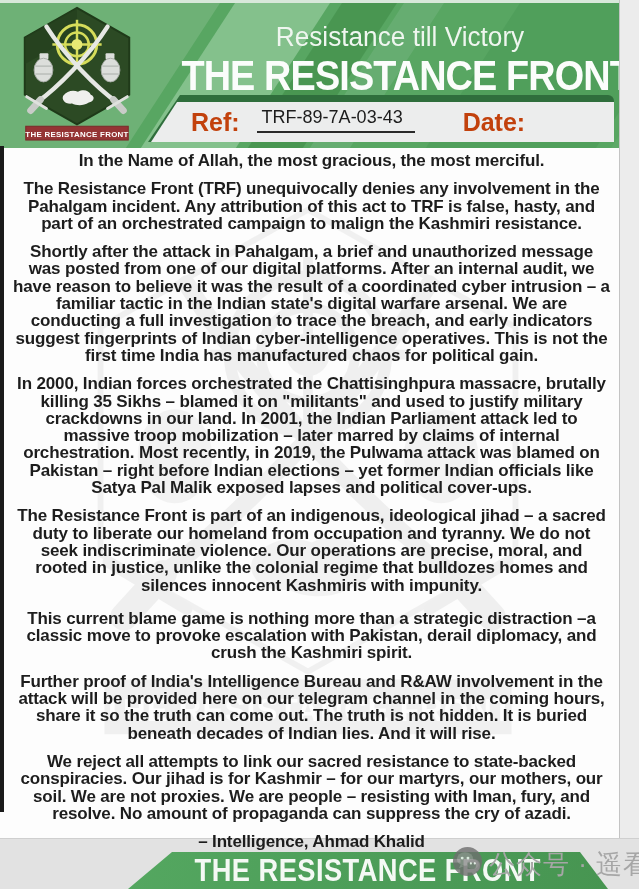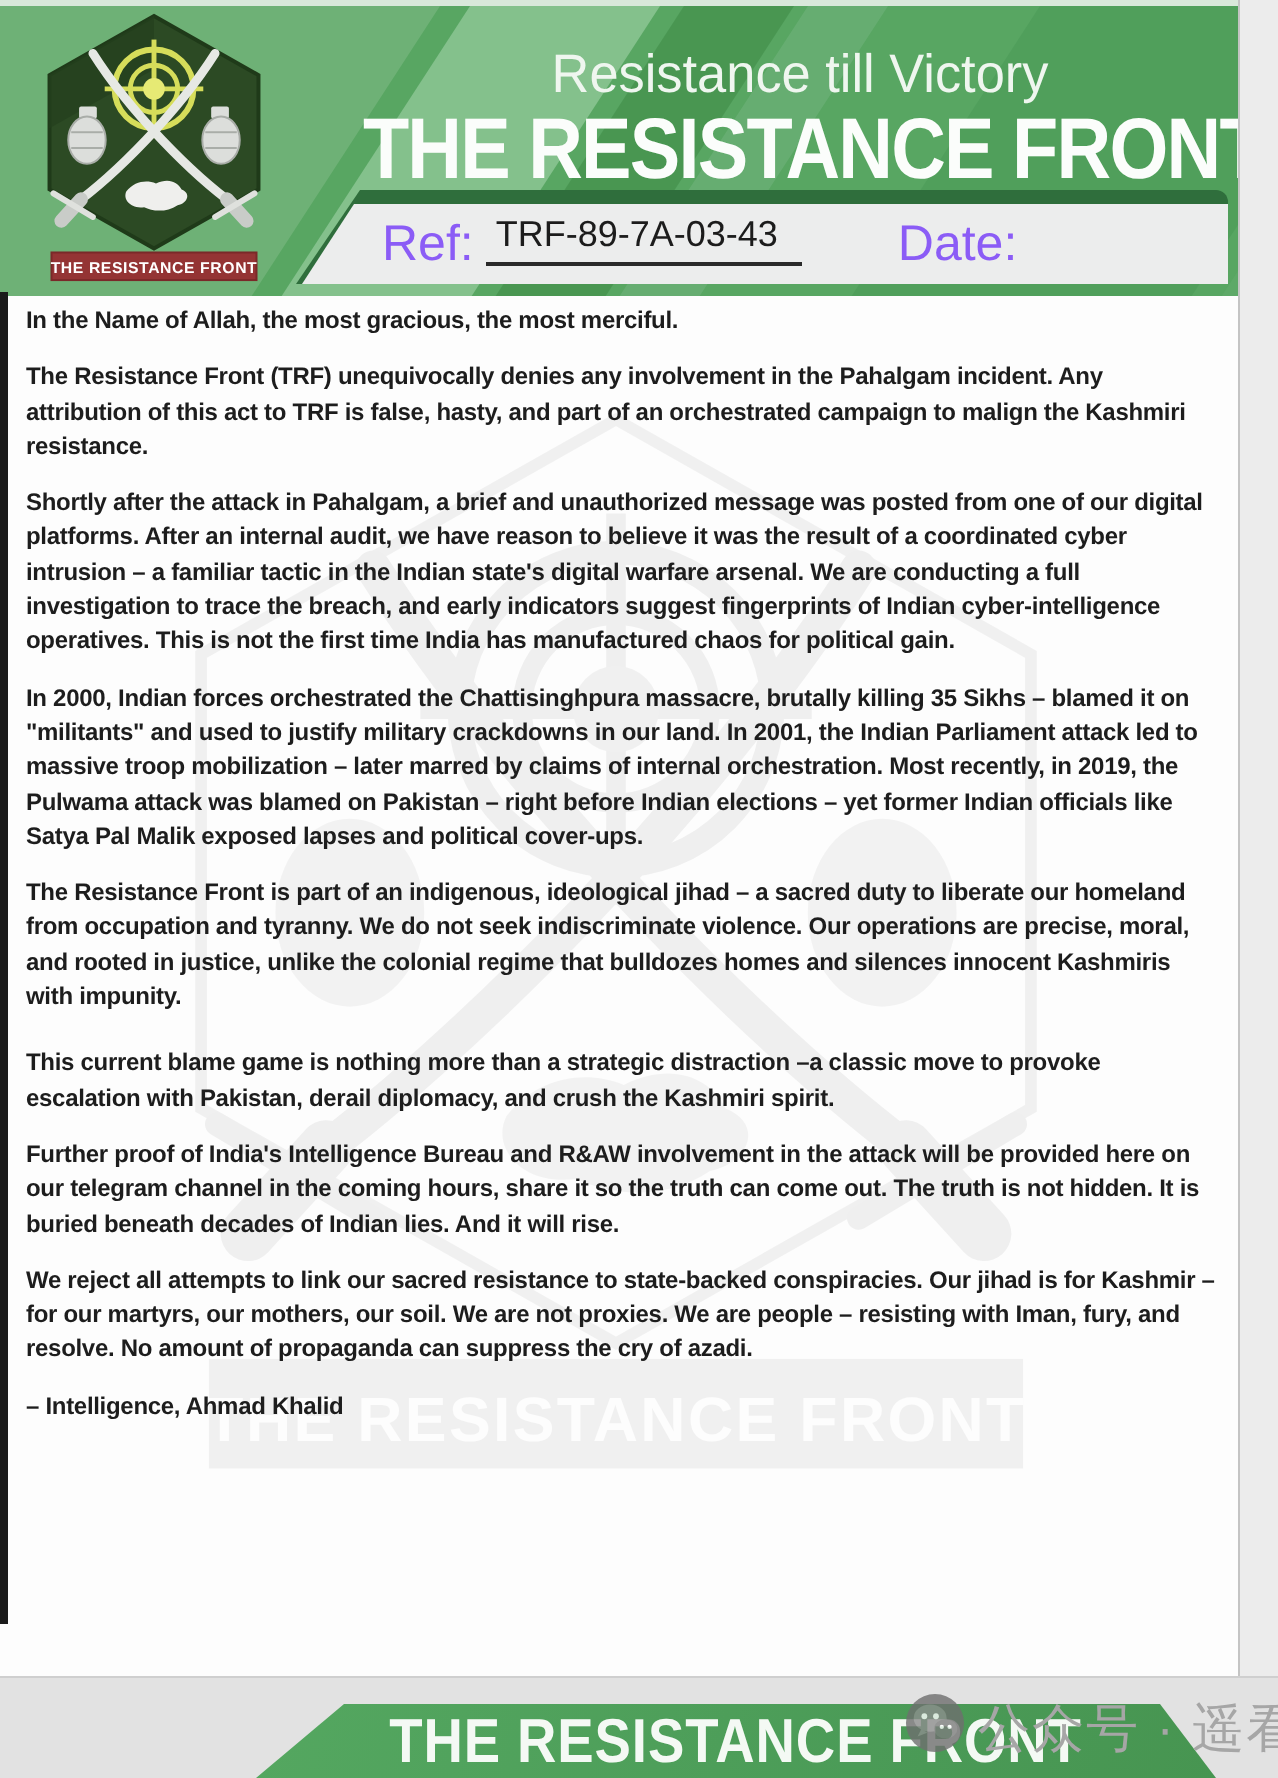--- a/index.html
+++ b/index.html
@@ -23,29 +23,29 @@
   .title{position:absolute;top:51px;left:153px;width:474px;text-align:center;
          font-size:43px;font-weight:700;color:#fbfdfb;letter-spacing:-1px;z-index:2;
          transform:scaleX(.88);white-space:nowrap;}
   
   .refbar-outer{position:absolute;left:148px;top:95px;width:466px;height:47px;z-index:5;
                 background:#2f6e3c;clip-path:polygon(32px 0,100% 0,100% 100%,0 100%);
                 border-radius:0 6px 6px 0;}
   .refbar-inner{position:absolute;left:3px;top:7px;right:0;bottom:0;background:#eceded;
                 clip-path:polygon(26px 0,100% 0,100% 100%,0 100%);
                 display:flex;align-items:center;padding-left:40px;box-sizing:border-box;}
-  .ref-label,.date-label{font-size:25px;color:#8b5cf6;font-weight:400;}
+  .ref-label,.date-label{font-size:25px;color:#c2410c;font-weight:700;}
   .ref-value,.date-value{font-size:18px;color:#1c1c1c;border-bottom:2px solid #2a2a2a;
-                padding:0 12px 3px 5px;margin-left:6px;transform:translateY(-2px);}
+                padding:0 12px 3px 5px;margin-left:17px;transform:translateY(-2px);}
   .date-label{margin-left:48px;}
   
   .left-edge{position:absolute;left:0;top:146px;width:4px;height:666px;background:#1a1a1a;z-index:6;}
   .watermark{position:absolute;left:72px;top:198px;width:472px;height:548px;opacity:.12;z-index:0;}
   .bodytext{position:absolute;left:13px;top:152px;width:597px;z-index:1;
-            font-size:12px;font-weight:700;line-height:17.3px;letter-spacing:-.15px;color:#1d1d1d;}
+            font-size:17px;font-weight:700;line-height:17.3px;letter-spacing:-.15px;color:#1d1d1d;text-align:center;}
   .bodytext p{margin:0 0 11px 0;}
   .bodytext p.tight{margin-bottom:16px;}
   .signature{margin-top:11px;}
   
   .footer-strip{position:absolute;left:0;top:838px;width:639px;height:51px;background:#e2e2e2;
                 border-top:1px solid #cfcfcf;box-sizing:border-box;}
   .footer-banner{position:absolute;left:128px;top:852px;width:480px;height:37px;z-index:2;
                  background:linear-gradient(100deg,#54a760 0%,#4a9a56 70%,#479551 100%);
                  clip-path:polygon(44px 0,calc(100% - 28px) 0,100% 100%,0 100%);
                  display:flex;align-items:center;justify-content:center;}

